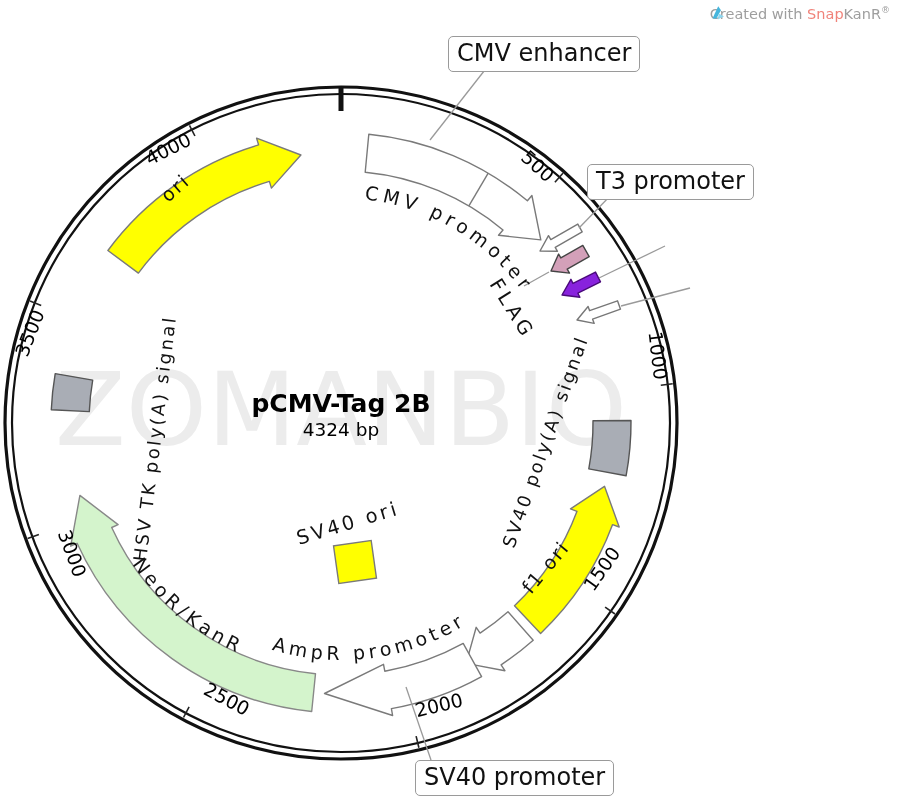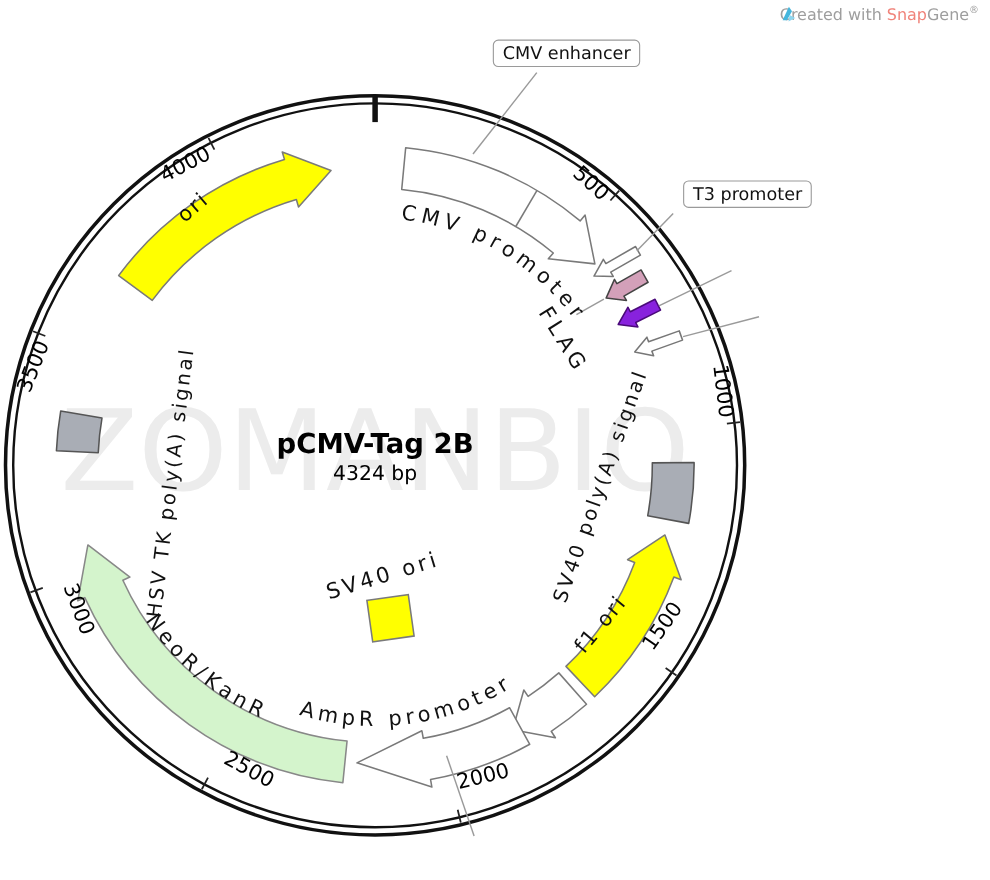--- a/index.html
+++ b/index.html
@@ -1,20 +1,20 @@
 <!DOCTYPE html>
 <html><head>
 <meta charset="utf-8">
 <style>
   html,body{margin:0;padding:0;background:#ffffff;width:900px;height:800px;overflow:hidden;
     font-family:"DejaVu Sans","Liberation Sans",sans-serif;}
   #stage{position:relative;width:900px;height:800px;background:#fff;}
   svg{position:absolute;left:0;top:0;}
   .callout{position:absolute;background:#fff;border:1.3px solid #9a9a9a;border-radius:5px;
-    padding:1px 8px;font-size:16px;color:#111;white-space:nowrap;line-height:1.32;}
+    padding:1px 8px;font-size:24px;color:#111;white-space:nowrap;line-height:1.32;}
   .callout.purple{background:#eacdf6;border:1.6px solid #9c3ad6;}
   #logo{position:absolute;top:5px;right:10px;display:flex;align-items:center;gap:5px;
     font-size:14.5px;color:#9e9e9e;}
   #logo .brand-red{color:#f0837a;}
   #logo .reg{font-size:9px;vertical-align:super;}
   text{font-family:"DejaVu Sans","Liberation Sans",sans-serif;}
 </style>
 </head>
 <body>
 
@@ -95,22 +95,23 @@
     <text transform="translate(146 562) rotate(-83)" font-size="18" letter-spacing="2.5" fill="#111">HSV TK poly(A) signal</text>
     <text transform="translate(531 595) rotate(-50)" font-size="19" letter-spacing="2" fill="#111">f1 ori</text>
     <text transform="translate(168 203) rotate(-41)" font-size="19" letter-spacing="2" fill="#111">ori</text>
     <text transform="translate(299 545) rotate(-17)" font-size="19.5" letter-spacing="3" fill="#111">SV40 ori</text>
 
     <text x="341" y="412" text-anchor="middle" font-size="25" font-weight="bold" fill="#000">pCMV-Tag 2B</text>
     <text x="341" y="436" text-anchor="middle" font-size="18.5" fill="#000">4324 bp</text>
   </svg>
 
   <div class="callout" style="left:448px;top:36px;">CMV enhancer</div>
-  <div class="callout" style="left:587px;top:164px;margin-left:34px;">T3 promoter</div>
+  <div class="callout" style="left:587px;top:164px;">T3 promoter</div>
+  <div class="callout" style="left:415px;top:760px;">SV40 promoter</div>
 
   <div id="logo">
     <svg width="16" height="17" viewBox="0 0 16 17">
       <path d="M2.5 13.5 L8.2 1.2 L11 5.2 L6.4 13.5 Z" fill="#45b6dd"></path>
       <path d="M8.8 8.6 L14 11.4 L7.8 14.6 Z" fill="#8ed6ef"></path>
     </svg>
-    <span><span>Created with </span><span class="brand-red">Snap</span><span>Gene</span><span class="reg">®</span></span>
+    <span><span>Created with </span><span class="brand-red">Snap</span><span>KanR</span><span class="reg">®</span></span>
   </div>
 </div>
 
 </body></html>

